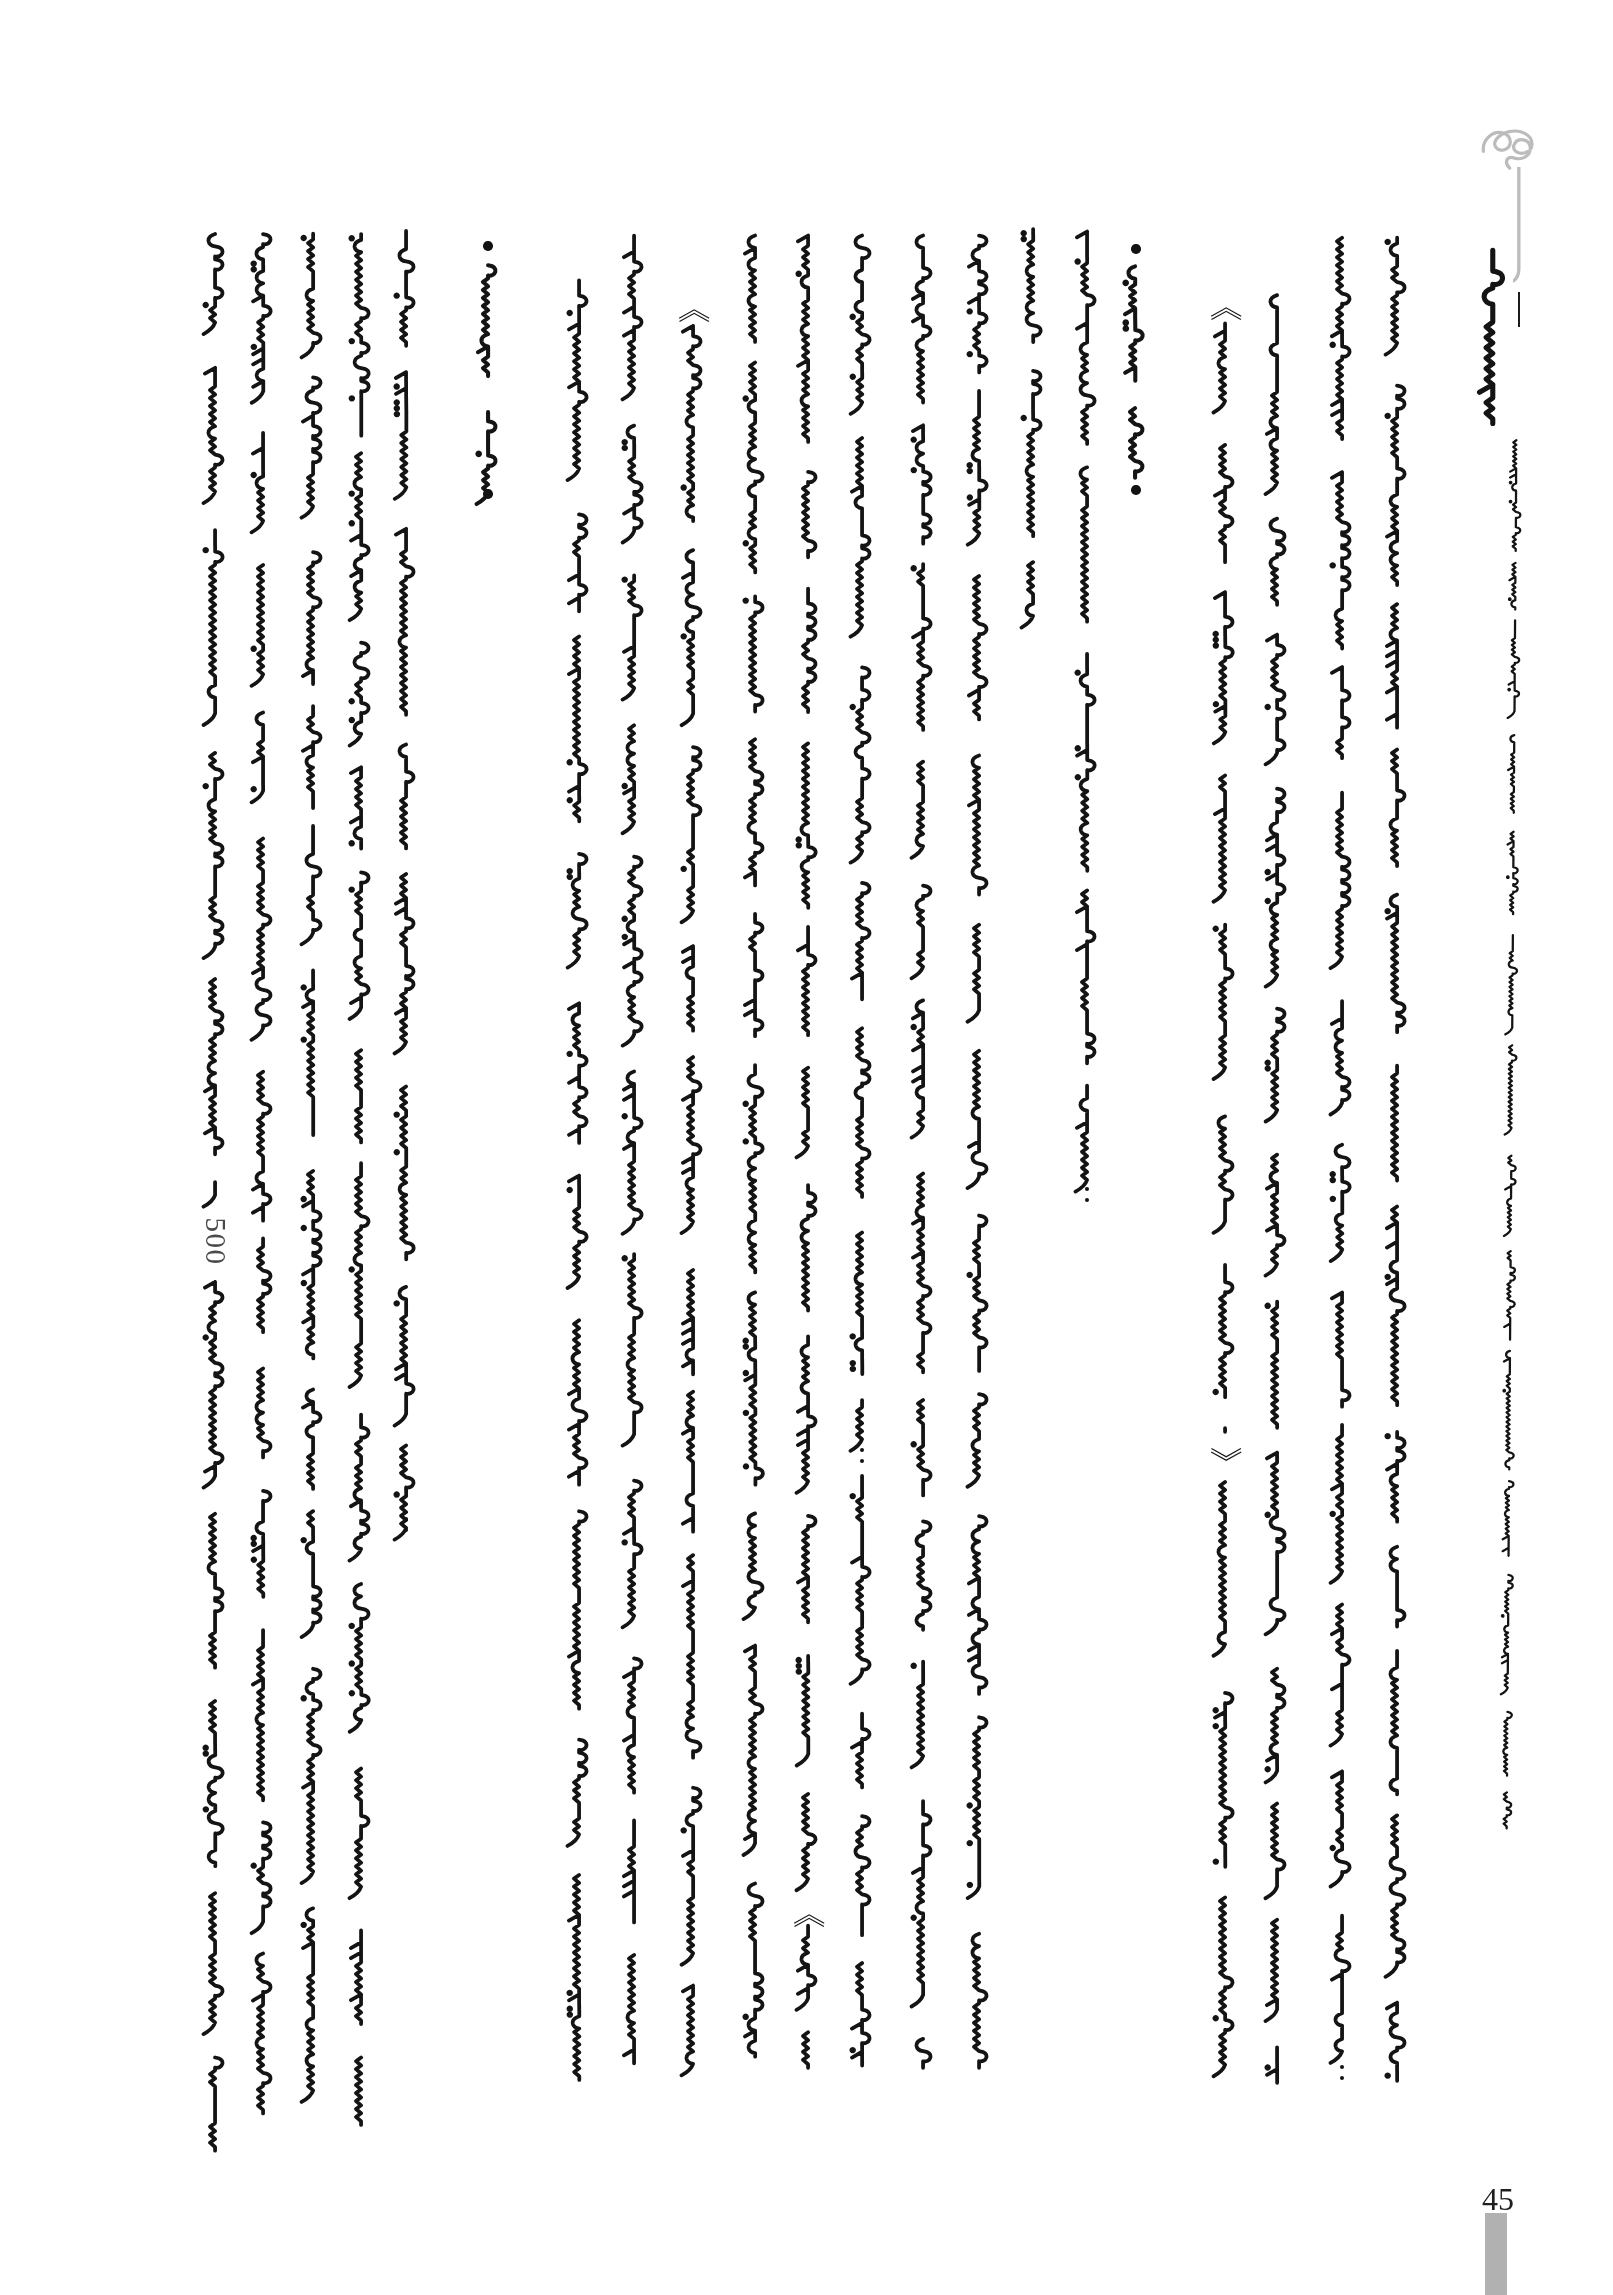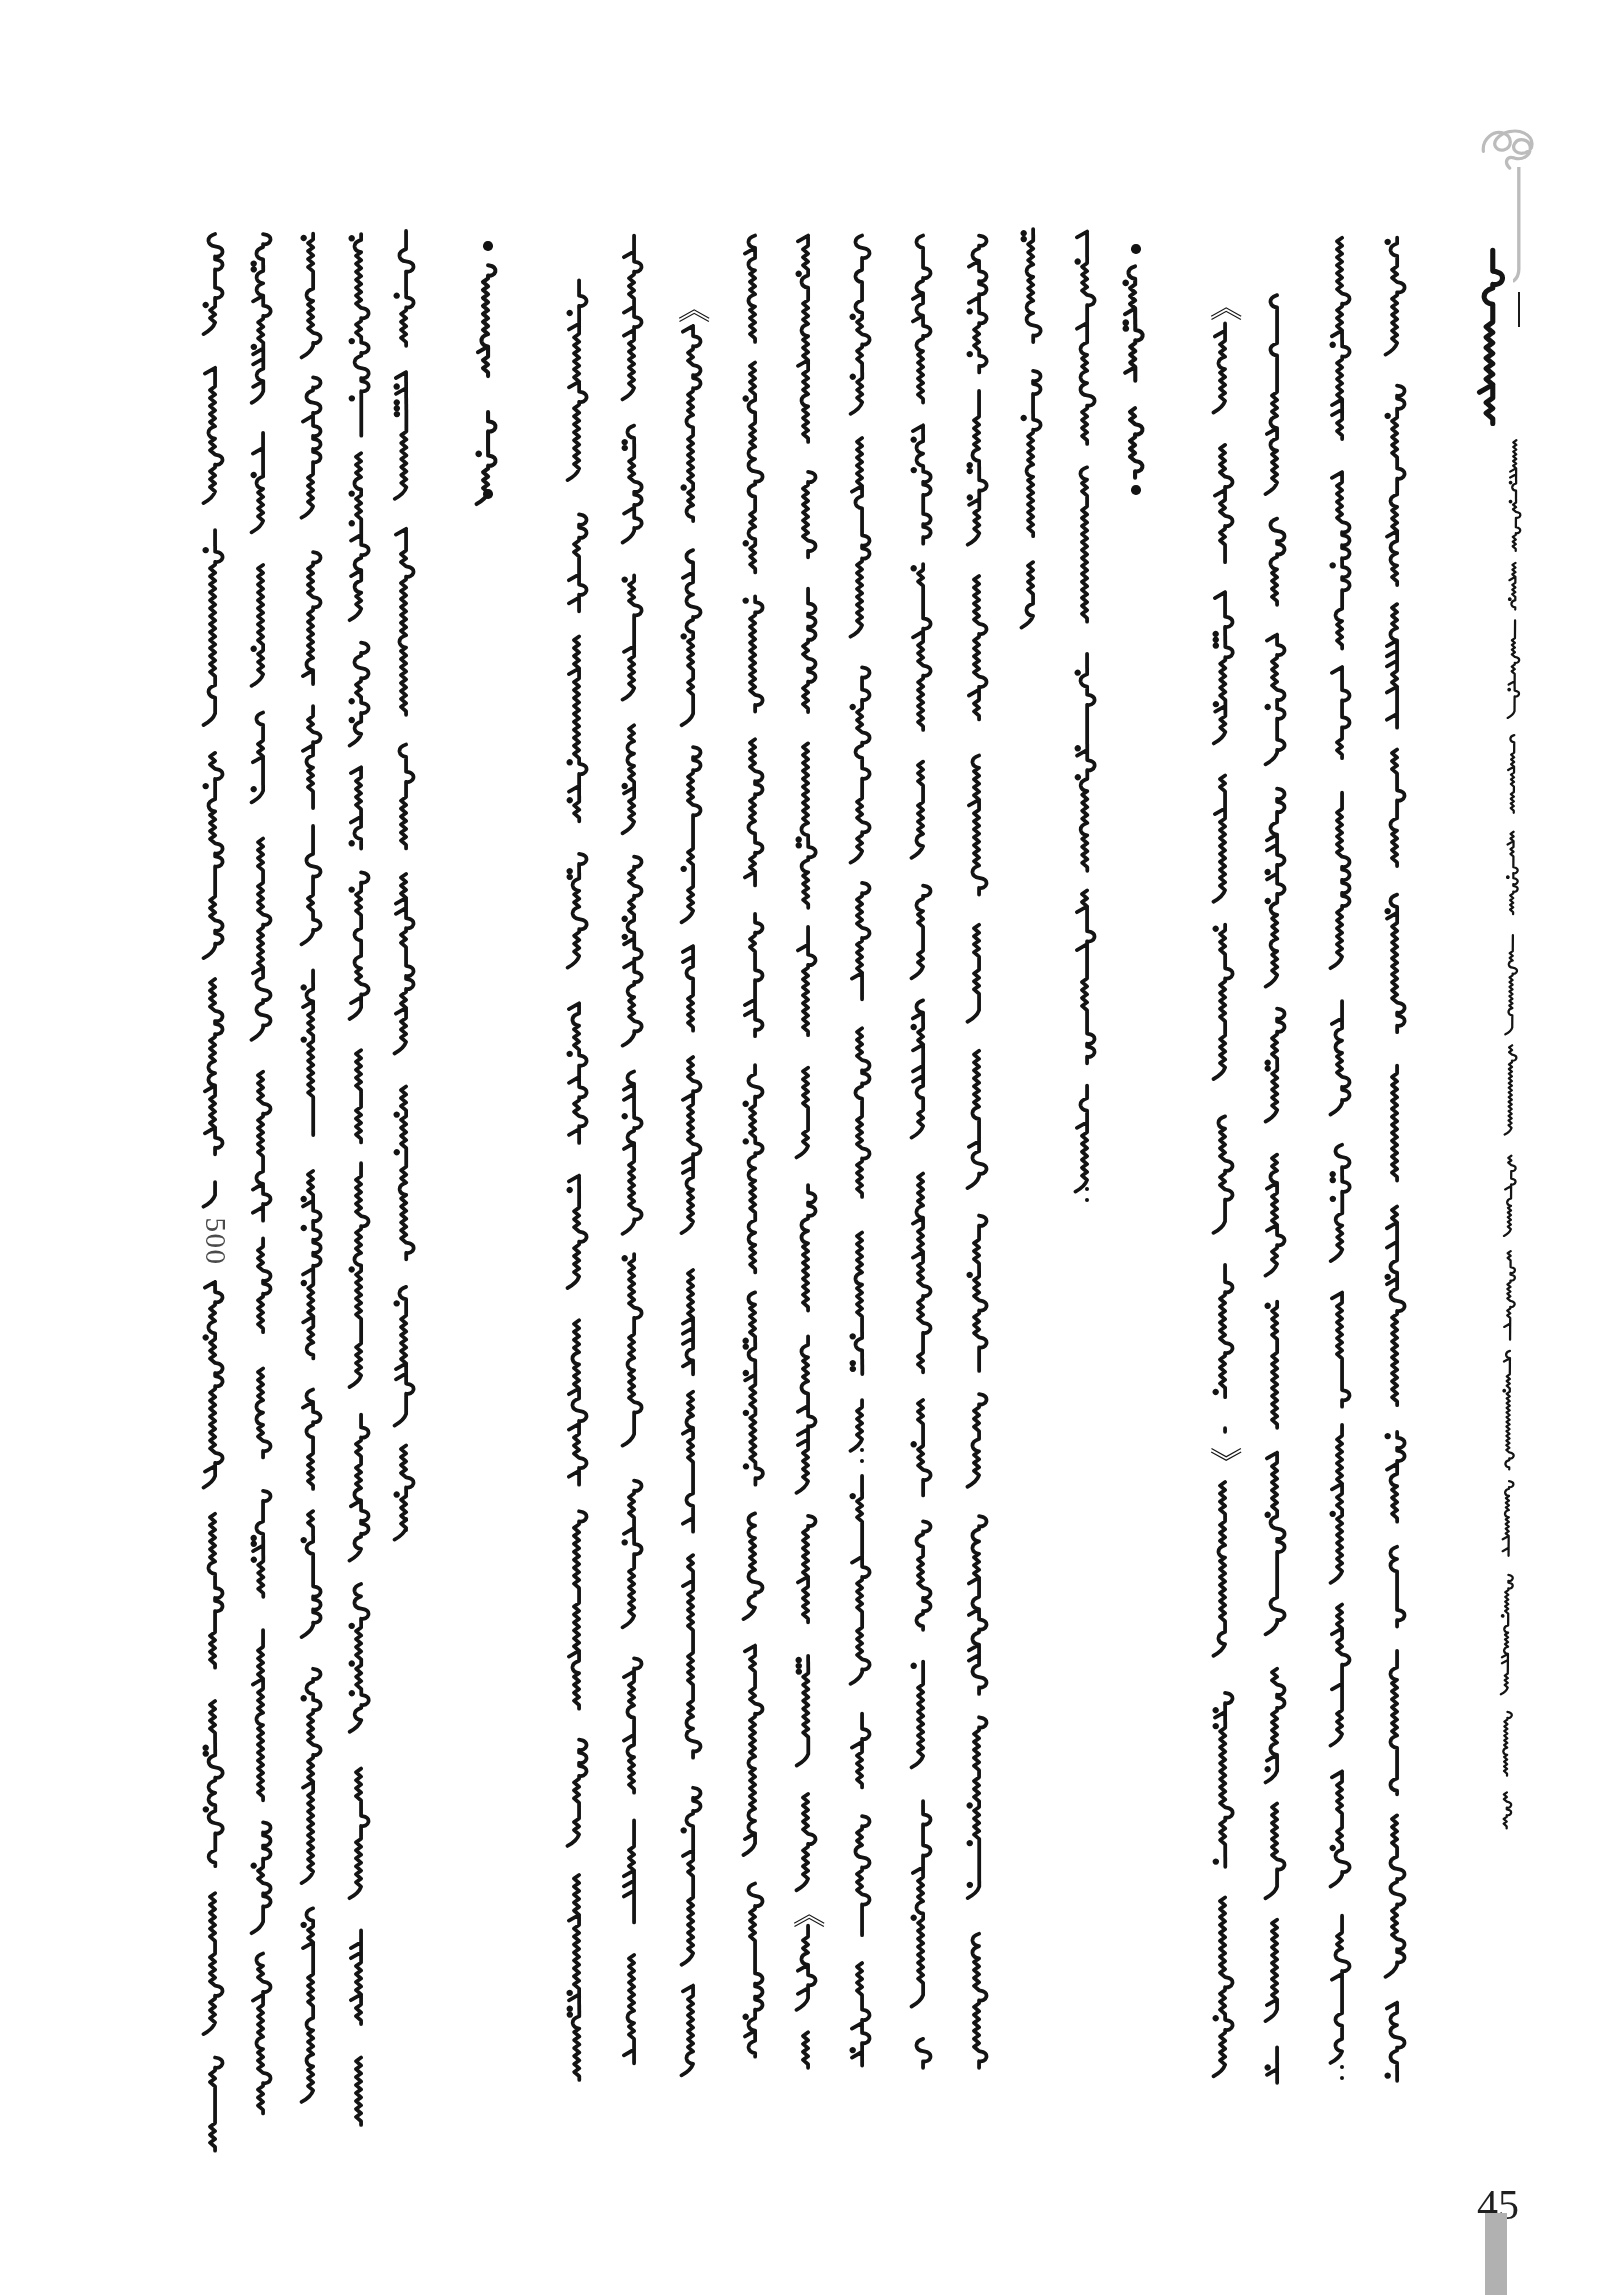--- a/index.html
+++ b/index.html
@@ -33,21 +33,21 @@
   .mark-number span{
     display:block;transform:rotate(90deg);
     font-family:"Liberation Serif", serif;
     font-size:29px;color:#4a4a4a;letter-spacing:1.5px;line-height:1;
   }
   #ornament{position:absolute;left:1479px;top:117px;}
   #ornament-stem{position:absolute;left:1513px;top:167px;}
   #ornament-dash{position:absolute;left:1518px;top:292px;width:2.2px;height:35px;background:#1b1b1b;}
   #page-number{
     position:absolute;left:1460px;top:2181px;width:76px;
-    text-align:center;font-size:42px;color:#1f1f1f;
+    text-align:center;font-size:32px;color:#1f1f1f;
     font-family:"Liberation Serif", serif;
   }
   #edge-bar{position:absolute;left:1485px;top:2213px;width:22px;height:83px;background:#b1b1b1;}
 </style>
 </head>
 <body>
 
 <div id="page">
 
   <svg id="ornament" width="73" height="57" viewBox="0 0 100 78">

